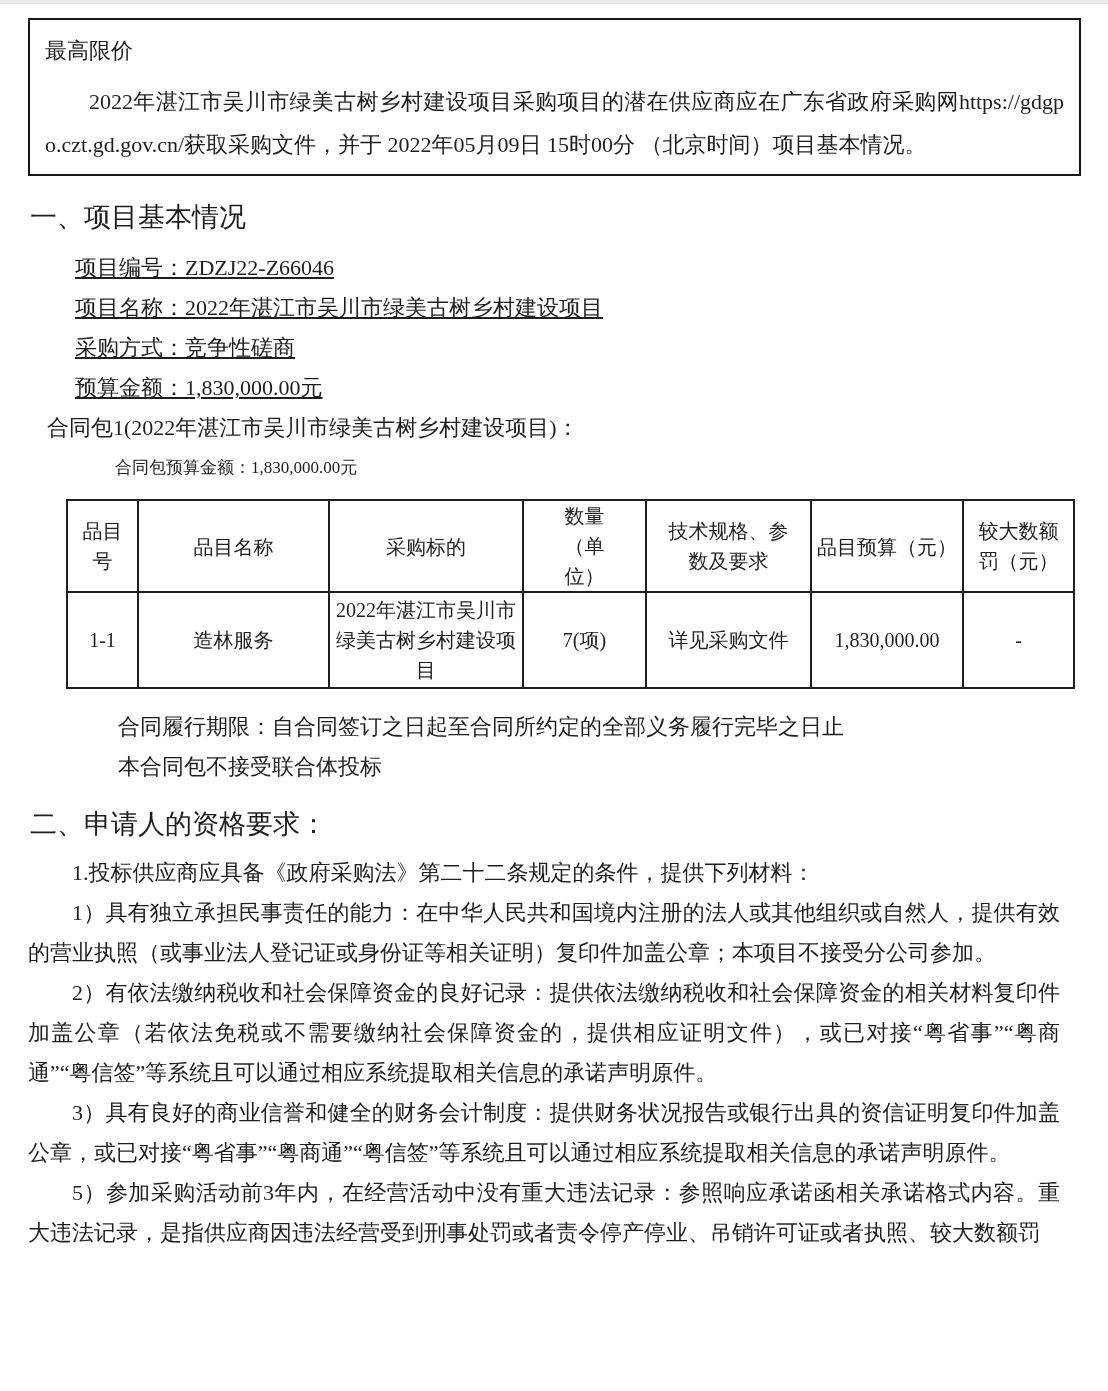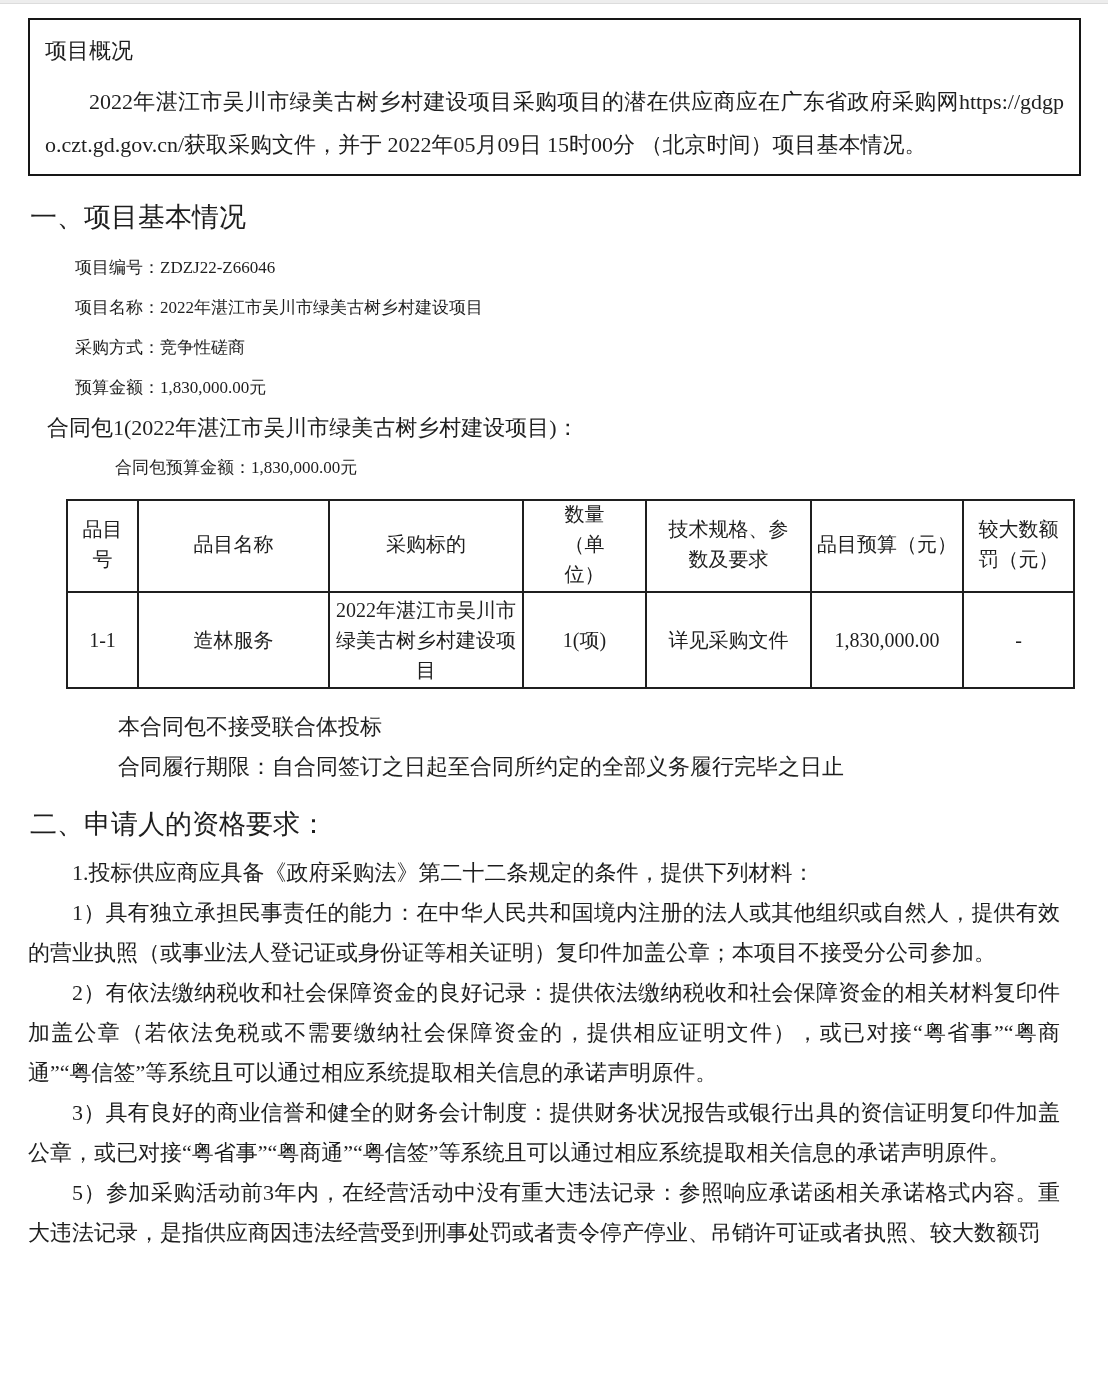--- a/index.html
+++ b/index.html
@@ -30,42 +30,42 @@
   
   .sec-heading {
     font-weight:normal;
     font-size:27px;
     line-height:34px;
     margin:24px 0 0 30px;
   }
   .sec-heading.second { margin-top:20px; }
 
   
-  .fields { margin:14px 48px 0 75px; font-size:17px; line-height:40px; }
+  .fields { margin:14px 48px 0 75px; font-size:22px; line-height:40px;text-decoration:underline; }
   .pkg-line   { margin-left:47px; font-size:22px; line-height:40px; }
   .pkg-budget { margin-left:115px; font-size:17px; line-height:40px; }
 
   
   table.items {
     margin:11px 0 0 66px;
     border-collapse:collapse;
     table-layout:fixed;
     width:1007px;
     font-size:20px;
   }
   table.items th, table.items td {
     border:2px solid #1f1f1f;
     font-weight:normal;
     text-align:center;
     vertical-align:middle;
     line-height:30px;
     padding:0;
     overflow:hidden;
   }
-  tr.hrow { height:72px;font-family:Liberation Mono, monospace; }
+  tr.hrow { height:72px; }
   tr.drow { height:96px; }
   .cs { display:inline-block; text-align:center; vertical-align:middle; }
   .w48  { width:48px; }
   .w46  { width:46px; line-break:anywhere; word-break:break-all; }
   .w130 { width:130px; }
   .w96  { width:96px; }
   .w184 { width:184px; }
   .nowrap { white-space:nowrap; }
   td.money { text-align:right; padding-right:9px; }
   td.dash  { text-align:right; padding-right:12px; }
@@ -83,21 +83,21 @@
   }
 </style>
 </head>
 <body>
 
 <div>
 
   <div class="top-strip"></div>
 
   <div class="overview-box">
-    <div class="overview-title">项目概况</div>
+    <div class="overview-title">最高限价</div>
     <div class="overview-text">2022年湛江市吴川市绿美古树乡村建设项目采购项目的潜在供应商应在广东省政府采购网https://gdgpo.czt.gd.gov.cn/获取采购文件，并于 2022年05月09日 15时00分 （北京时间）项目基本情况。</div>
   </div>
 
   <h1 class="sec-heading">一、项目基本情况</h1>
 
   <div class="fields">
     <div>项目编号：ZDZJ22-Z66046</div>
     <div>项目名称：2022年湛江市吴川市绿美古树乡村建设项目</div>
     <div>采购方式：竞争性磋商</div>
     <div>预算金额：1,830,000.00元</div>
@@ -123,31 +123,31 @@
         <th><span class="cs">采购标的</span></th>
         <th><span class="cs w46">数量（单位）</span></th>
         <th><span class="cs w130">技术规格、参数及要求</span></th>
         <th><span class="cs nowrap">品目预算（元）</span></th>
         <th><span class="cs w96">较大数额罚（元）</span></th>
       </tr>
       <tr class="drow">
         <td>1-1</td>
         <td>造林服务</td>
         <td><span class="cs w184">2022年湛江市吴川市绿美古树乡村建设项目</span></td>
-        <td>1(项)</td>
+        <td>7(项)</td>
         <td>详见采购文件</td>
         <td class="money">1,830,000.00</td>
         <td class="dash">-</td>
       </tr>
     </tbody>
   </table>
 
   <div class="notes">
+    <div>合同履行期限：自合同签订之日起至合同所约定的全部义务履行完毕之日止</div>
     <div>本合同包不接受联合体投标</div>
-    <div>合同履行期限：自合同签订之日起至合同所约定的全部义务履行完毕之日止</div>
   </div>
 
   <h1 class="sec-heading second">二、申请人的资格要求：</h1>
 
   <div class="paras">
     <p>1.投标供应商应具备《政府采购法》第二十二条规定的条件，提供下列材料：</p>
     <p>1）具有独立承担民事责任的能力：在中华人民共和国境内注册的法人或其他组织或自然人，提供有效的营业执照（或事业法人登记证或身份证等相关证明）复印件加盖公章；本项目不接受分公司参加。</p>
     <p>2）有依法缴纳税收和社会保障资金的良好记录：提供依法缴纳税收和社会保障资金的相关材料复印件加盖公章（若依法免税或不需要缴纳社会保障资金的，提供相应证明文件），或已对接“粤省事”“粤商通”“粤信签”等系统且可以通过相应系统提取相关信息的承诺声明原件。</p>
     <p>3）具有良好的商业信誉和健全的财务会计制度：提供财务状况报告或银行出具的资信证明复印件加盖公章，或已对接“粤省事”“粤商通”“粤信签”等系统且可以通过相应系统提取相关信息的承诺声明原件。</p>
     <p>5）参加采购活动前3年内，在经营活动中没有重大违法记录：参照响应承诺函相关承诺格式内容。重大违法记录，是指供应商因违法经营受到刑事处罚或者责令停产停业、吊销许可证或者执照、较大数额罚</p>

